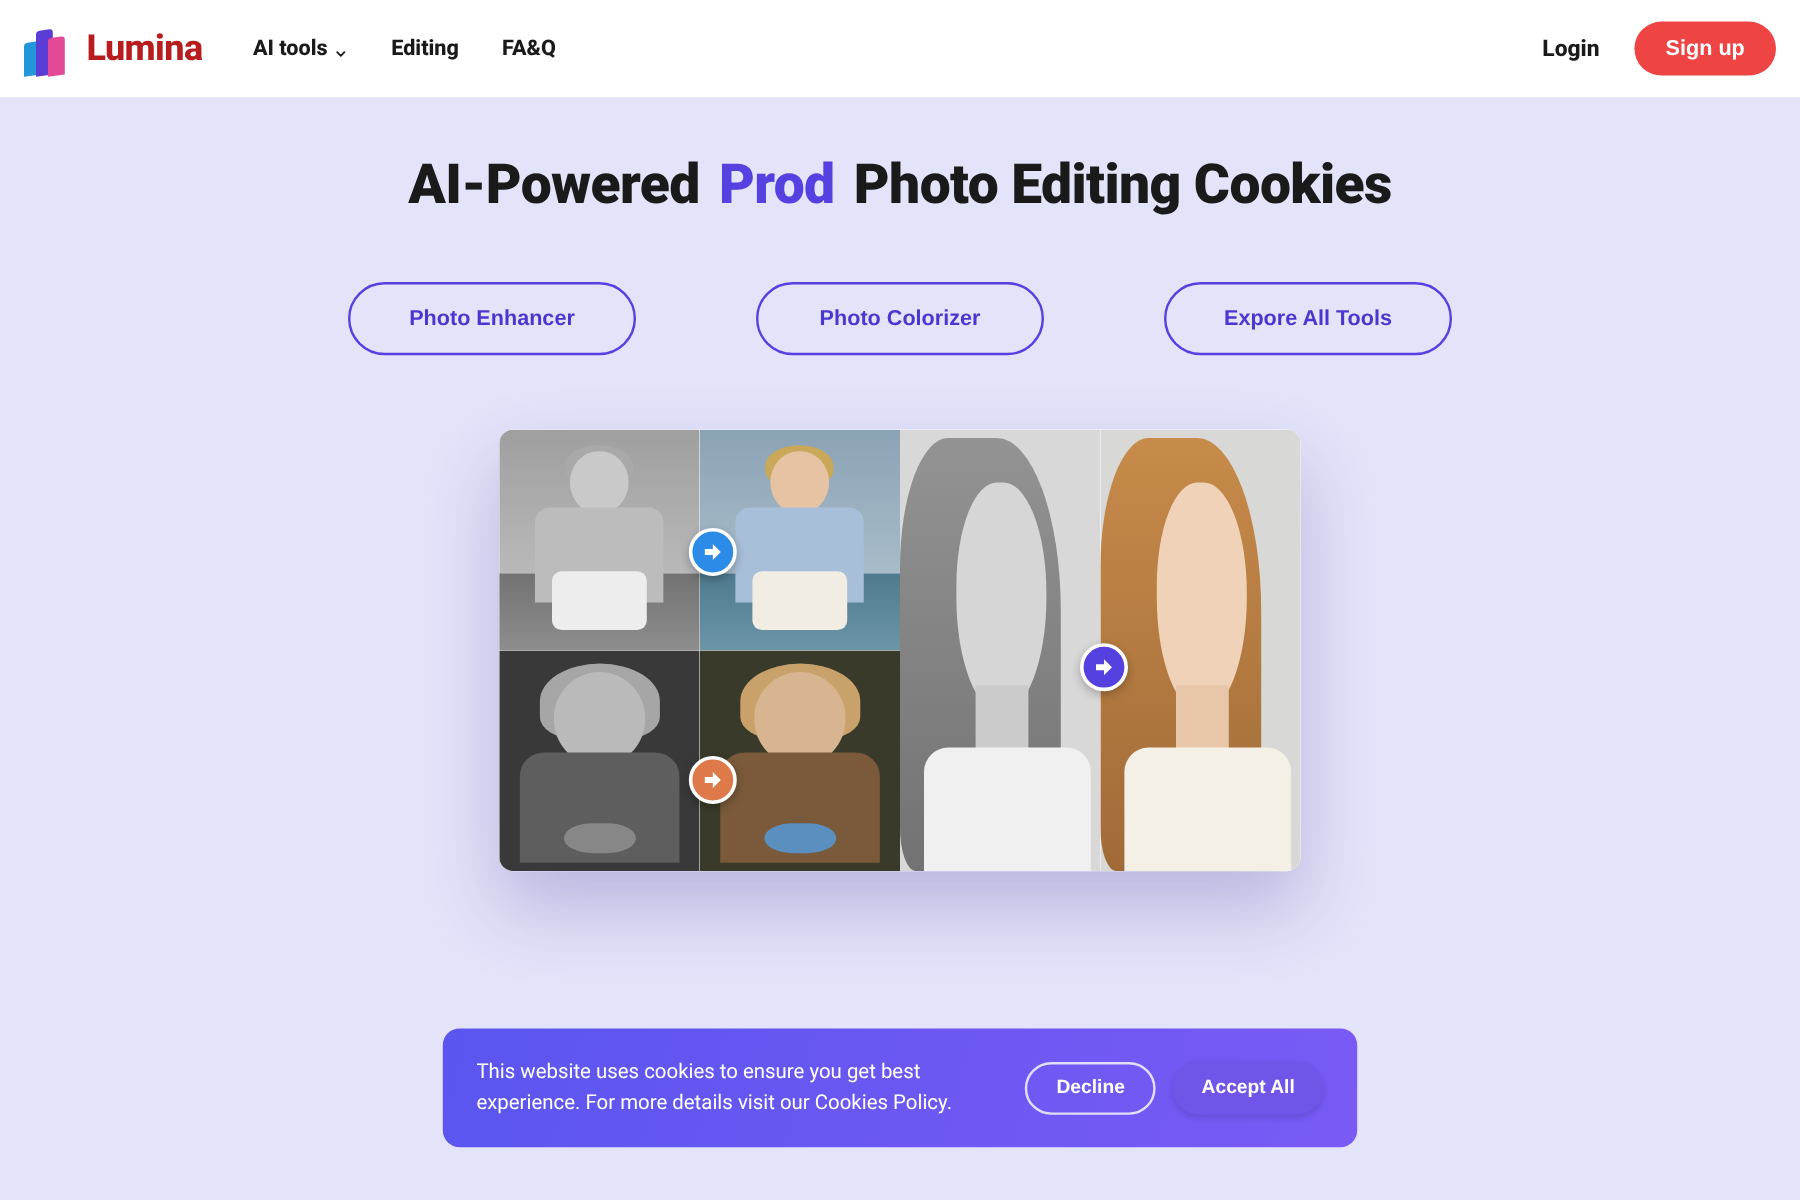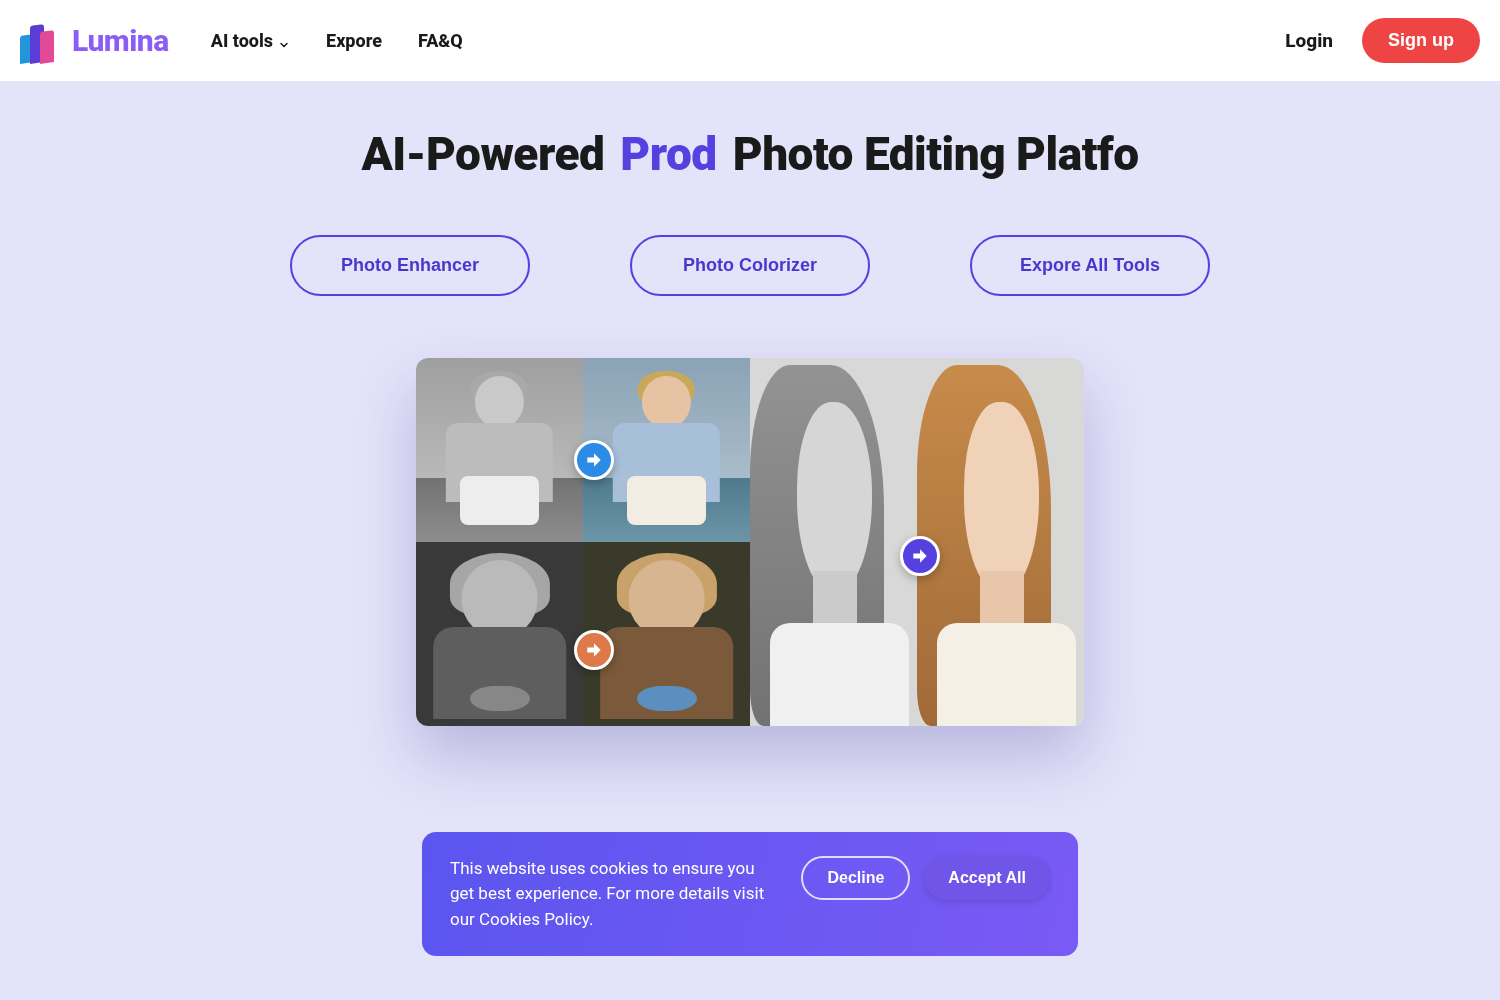--- a/index.html
+++ b/index.html
@@ -33,21 +33,21 @@
   width: 14px;
   border-radius: 3px 3px 0 0;
   transform: skewY(-8deg);
 }
 .logo-mark .b1 { height: 28px; background: #2196d9; margin-right: -4px; z-index: 1;}
 .logo-mark .b2 { height: 38px; background: #5b3cd6; margin-right: -4px; z-index: 2;}
 .logo-mark .b3 { height: 32px; background: #e24a98; z-index: 3;}
 .logo-text {
   font-weight: 800;
   font-size: 30px;
-  color: #8b5cf6;
+  color: #b91c1c;
   letter-spacing: -0.5px;
 }
 .nav {
   display: flex;
   align-items: center;
   gap: 36px;
   margin-left: 42px;
 }
 .nav-item {
   display: flex;
@@ -185,26 +185,26 @@
 .arrow-badge svg { width: 20px; height: 20px; fill:#fff; }
 .badge-blue { background:#2b8be6; top: 82px; left: 158px; }
 .badge-orange { background:#de7a4a; top: 272px; left: 158px; }
 .badge-purple { background:#5540e0; top: 178px; left: 484px; }
 
 .cookie-bar {
   position: absolute;
   left: 50%;
   transform: translateX(-50%);
   bottom: 44px;
-  width: 656px;
+  width: 762px;
   background: linear-gradient(105deg, #5b55ef, #7a5af5);
   border-radius: 14px;
   padding: 24px 28px;
   display: flex;
-  align-items: flex-start;
+  align-items: center;
   color: #fff;
 }
 .cookie-text {
   font-size: 17px;
   line-height: 1.5;
   flex: 1;
 }
 .cookie-actions { display:flex; gap:14px; margin-left: 20px;}
 .cookie-btn {
   border-radius: 24px;
@@ -229,37 +229,37 @@
     <span class="logo-text">Lumina</span>
   </div>
   <nav class="nav">
     <div class="nav-item">
       <span>AI tools</span>
       <svg class="chevron-down" viewBox="0 0 24 24">
           <path d="M6 9l6 6 6-6" stroke="#1a1a1a" stroke-width="3" fill="none" stroke-linecap="round" stroke-linejoin="round"></path>
         </svg>
     </div>
     <div class="nav-item">
-      <span>Expore</span>
+      <span>Editing</span>
     </div>
     <div class="nav-item">
       <span>FA&amp;Q</span>
     </div>
   </nav>
   <div class="header-right">
     <span class="login-link">Login</span>
     <button class="signup-btn">Sign up</button>
   </div>
 </header>
 
 <section class="hero">
   <h1 class="hero-title">
     <span>AI-Powered</span>
     <span class="accent">Prod</span>
-    <span>Photo Editing Platfo</span>
+    <span>Photo Editing Cookies</span>
   </h1>
 
   <div class="cta-row">
     <button class="cta-btn">Photo Enhancer</button>
     <button class="cta-btn">Photo Colorizer</button>
     <button class="cta-btn">Expore All Tools</button>
   </div>
 
   <div class="showcase">
     <div class="cell gray">

